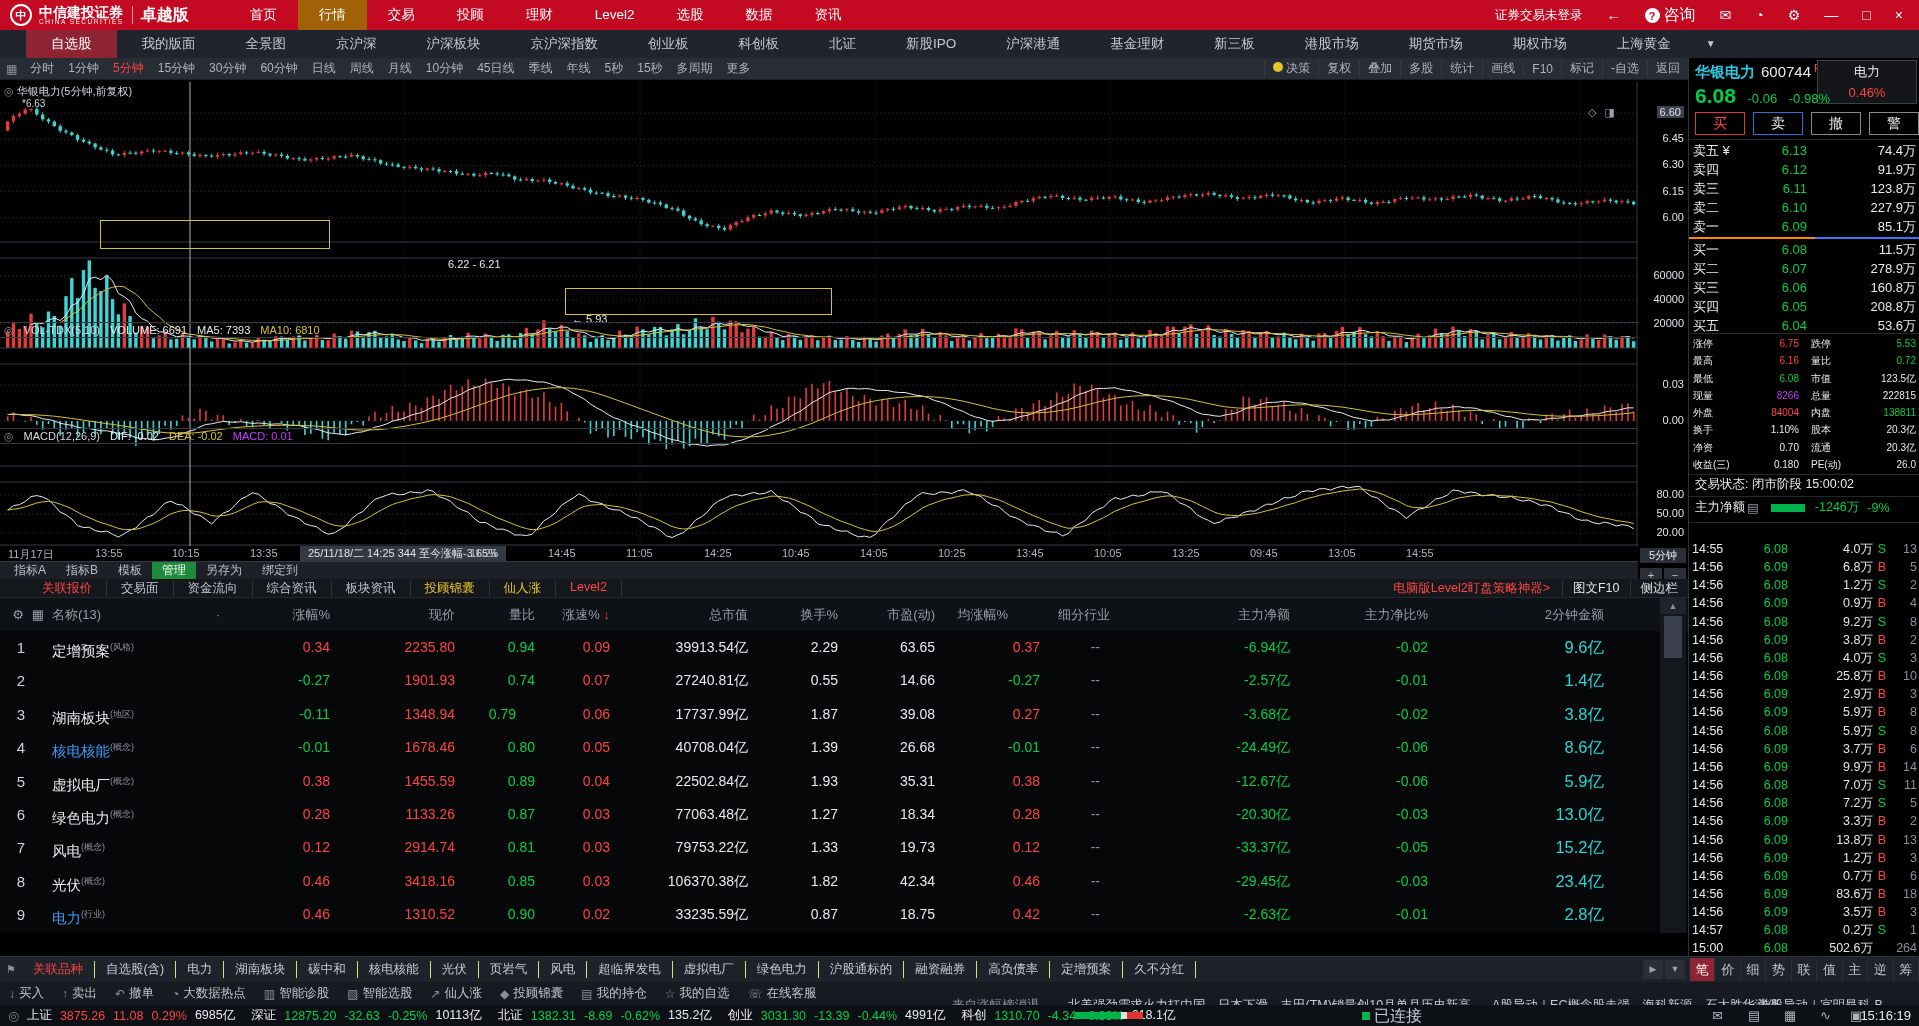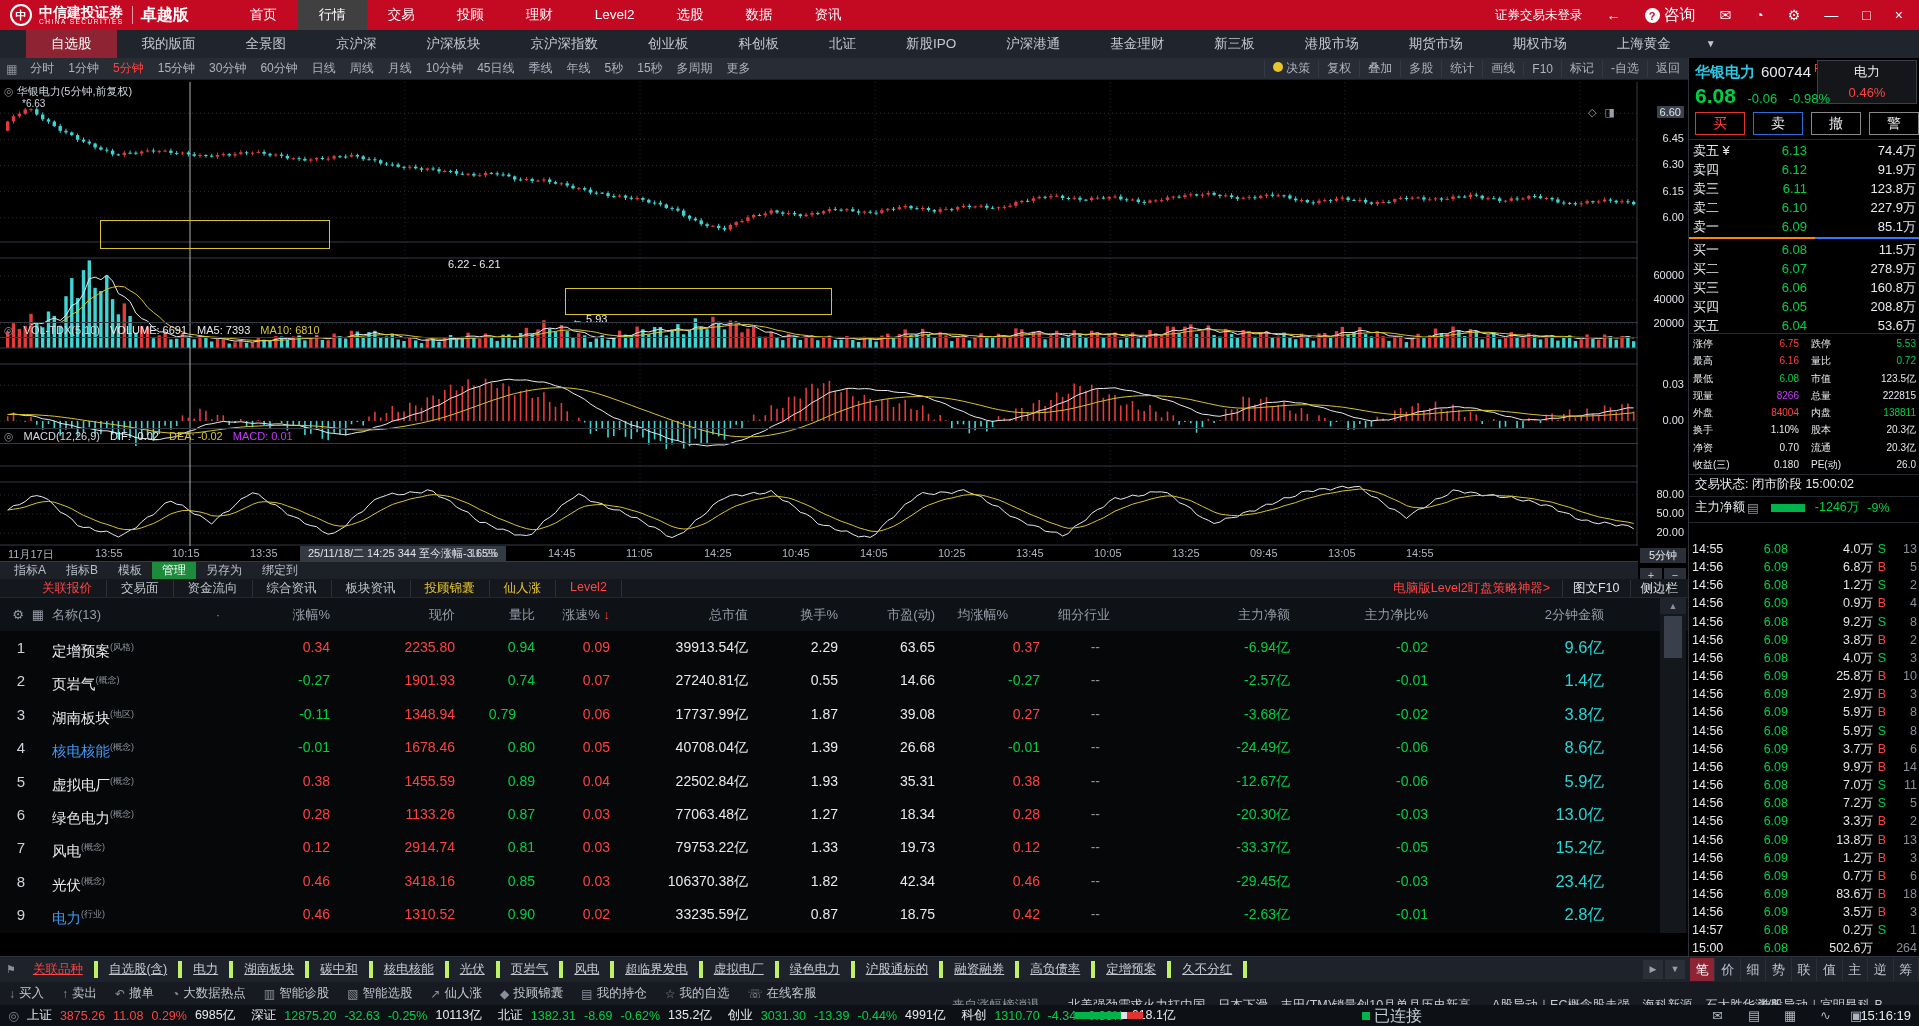--- a/index.html
+++ b/index.html
@@ -13,21 +13,21 @@
   .titlebar{position:absolute;left:0;top:0;width:1919px;height:30px;background:#c40a23;display:flex;align-items:center;}
   .logo{display:flex;align-items:center;margin-left:10px;}
   .logo-ring{width:22px;height:22px;border:2px solid #fff;border-radius:50%;display:flex;align-items:center;justify-content:center;font-size:11px;color:#fff;font-weight:bold;}
   .brandbox{margin-left:7px;line-height:1;}
   .brand{font-size:14px;font-weight:bold;color:#fff;}
   .branden{font-size:6.5px;color:#fff;letter-spacing:1.5px;}
   .edsep{width:1px;height:18px;background:rgba(255,255,255,.6);margin:0 8px;}
   .edition{font-size:16px;font-weight:bold;color:#fff;}
   .menubar{display:flex;margin-left:40px;height:30px;}
   .menu-item{padding:0 21px;line-height:30px;font-size:13.5px;color:#fff;cursor:pointer;}
-  .menu-item.active{background:#404040;}
+  .menu-item.active{background:#a16207;}
   .tb-right{margin-left:auto;display:flex;align-items:center;gap:24px;padding-right:16px;color:#fff;}
   .tb-right .lg{font-size:12.5px;}
   .qmark{display:inline-flex;width:15px;height:15px;border-radius:50%;background:#fff;color:#c40a23;font-size:11px;font-weight:bold;align-items:center;justify-content:center;margin-right:4px;}
   .tbic{font-size:14px;}
 
   
   .tabbar{position:absolute;left:0;top:30px;width:1919px;height:28px;background:#20242c;display:flex;padding-left:26px;}
   .tab-item{padding:0 25px;line-height:28px;font-size:13.5px;color:#c3c9d3;cursor:pointer;white-space:nowrap;}
   .tab-item.active{background:#8e2433;color:#fff;}
   .tab-caret{line-height:28px;font-size:10px;color:#c3c9d3;padding:0 10px;}
@@ -104,21 +104,21 @@
   .statrow .sv2{flex:1;text-align:right;}
   .tickrow{display:flex;height:18.17px;line-height:18.17px;padding:0 3px;font-size:12.5px;}
   .tickrow .tt{width:40px;color:#e8eaee;}
   .tickrow .tp{width:56px;text-align:right;}
   .tickrow .tv{flex:1;text-align:right;color:#e5e5e5;}
   .tickrow .tf{width:18px;text-align:center;}
   .tickrow .tn{width:26px;text-align:right;color:#8a909a;}
 
   
   .tagbar{position:absolute;left:0;top:956px;width:1919px;height:26px;background:#1e232b;border-top:1px solid #2e333b;display:flex;align-items:center;font-size:12.5px;color:#c6cbd3;}
-  .tagitem{padding:0 11px;border-right:4px solid #bef264;white-space:nowrap;cursor:pointer;text-decoration:underline;}
+  .tagitem{padding:0 11px;border-right:1px solid #bef264;white-space:nowrap;cursor:pointer;}
   .tagitem.first{color:#ff4242;}
   .ticktabs{position:absolute;left:1690px;top:958px;width:229px;height:23px;display:flex;}
   .tktab{flex:1;text-align:center;line-height:23px;font-size:13px;color:#c0c6cf;border-right:1px solid #2a2f38;cursor:pointer;}
   .tktab.active{background:#8e2433;color:#fff;}
   .navbtn{position:absolute;top:960px;width:20px;height:19px;background:#2a2f38;color:#9aa0aa;font-size:9px;text-align:center;line-height:19px;cursor:pointer;}
   .newsbar{position:absolute;left:0;top:982px;width:1919px;height:23px;background:#171a20;display:flex;align-items:center;font-size:12.5px;color:#c0c6cf;overflow:hidden;}
   .action{display:flex;align-items:center;gap:4px;padding:0 9px;white-space:nowrap;cursor:pointer;}
   .action .ic{color:#8a909a;font-size:12px;}
   .newsitem{position:absolute;white-space:nowrap;color:#c8ccd4;font-size:12.5px;line-height:23px;}
   .statusbar{position:absolute;left:0;top:1005px;width:1919px;height:21px;background:#0d1015;display:flex;align-items:center;font-size:12.5px;color:#e0e3e8;}
@@ -1509,21 +1509,20 @@
         <span class="tcell white" style="left: 678px; width: 160px;">2.29</span>
         <span class="tcell white" style="left: 775px; width: 160px;">63.65</span>
         <span class="tcell red" style="left: 880px; width: 160px;">0.37</span>
         <span class="tcell gray" style="left: 940px; width: 160px;">--</span>
         <span class="tcell green" style="left: 1130px; width: 160px;">-6.94亿</span>
         <span class="tcell green" style="left: 1268px; width: 160px;">-0.02</span>
         <span class="tcell cyan amtbig" style="left: 1444px; width: 160px;">9.6亿</span>
       </div>
       <div class="trow" style="top: 33.4px;">
         <span class="tcell rank" style="left: 4px; width: 34px;">2</span>
-        <span class="tcell tname" style="left: 52px; width: 250px;">页岩气<sup>(概念)</sup></span>
         <span class="tcell green" style="left: 170px; width: 160px;">-0.27</span>
         <span class="tcell red" style="left: 295px; width: 160px;">1901.93</span>
         <span class="tcell green" style="left: 375px; width: 160px;">0.74</span>
         <span class="tcell red" style="left: 450px; width: 160px;">0.07</span>
         <span class="tcell white" style="left: 588px; width: 160px;">27240.81亿</span>
         <span class="tcell white" style="left: 678px; width: 160px;">0.55</span>
         <span class="tcell white" style="left: 775px; width: 160px;">14.66</span>
         <span class="tcell green" style="left: 880px; width: 160px;">-0.27</span>
         <span class="tcell gray" style="left: 940px; width: 160px;">--</span>
         <span class="tcell green" style="left: 1130px; width: 160px;">-2.57亿</span>

